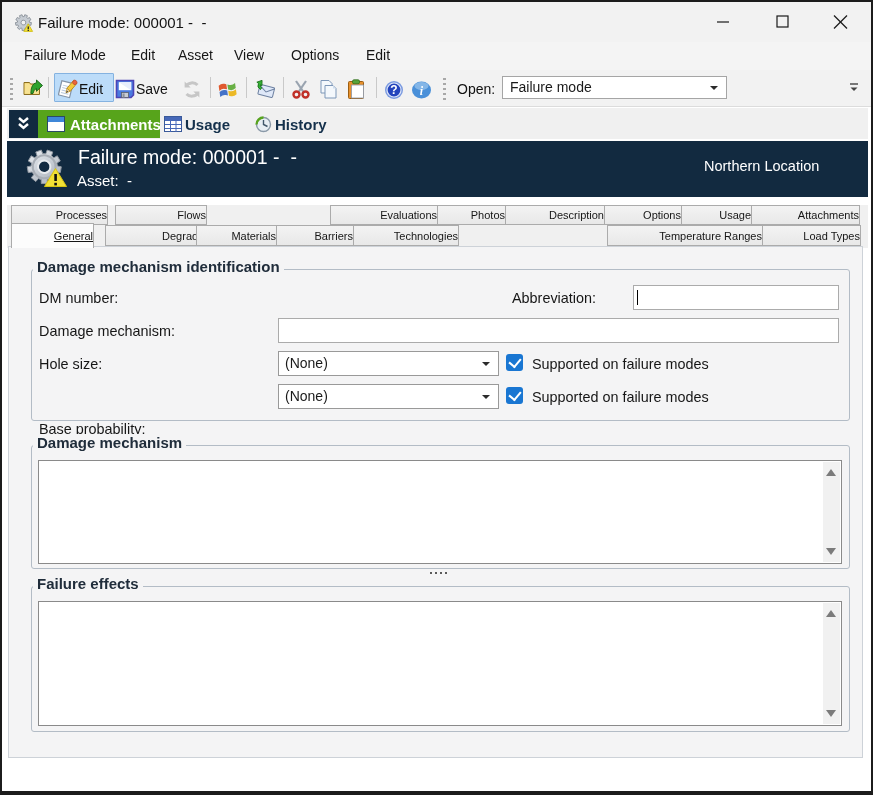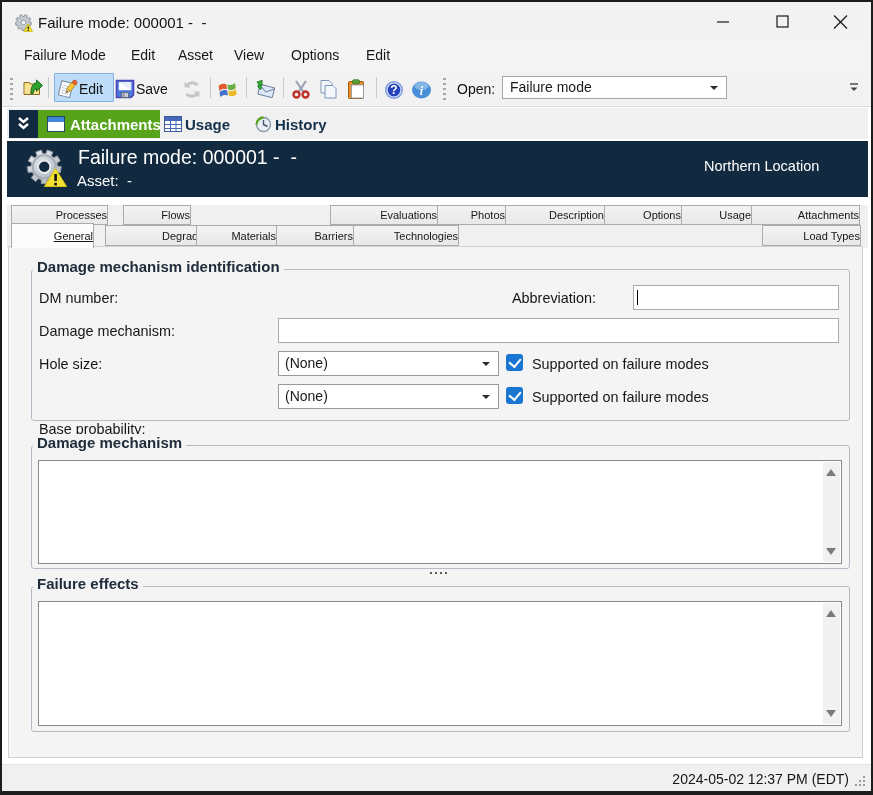--- a/index.html
+++ b/index.html
@@ -268,32 +268,33 @@
       <rect x="33.3" y="29" width="2.6" height="7" fill="#111"></rect>
       <rect x="33.3" y="37.8" width="2.6" height="2.6" fill="#111"></rect>
     </svg>
     <div class="h1">Failure mode: 000001 -&nbsp; -</div>
     <div class="h2">Asset:&nbsp; -</div>
     <div class="h3">Northern Location</div>
   </div>
 
   <div id="tabrows">
     <div class="tab r1" style="left:4px; width:97px;">Processes</div>
-    <div class="tab r1" style="left:116px; width:68px;">Flows</div>
+    <div class="tab r1" style="left:108px; width:92px;">Flows</div>
     <div class="tab r1" style="left:323px; width:108px;">Evaluations</div>
     <div class="tab r1" style="left:430px; width:69px;">Photos</div>
     <div class="tab r1" style="left:498px; width:100px;">Description</div>
     <div class="tab r1" style="left:597px; width:78px;">Options</div>
     <div class="tab r1" style="left:674px; width:71px;">Usage</div>
     <div class="tab r1" style="left:744px; width:109px;">Attachments</div>
     <div class="tab r2 sel" style="left:4px; width:83px;">General</div>
     <div class="tab r2" style="left:86px; width:118px;margin-left:12px;">Degradation</div>
     <div class="tab r2" style="left:189px; width:81px;">Materials</div>
     <div class="tab r2" style="left:269px; width:78px;">Barriers</div>
     <div class="tab r2" style="left:346px; width:106px;">Technologies</div>
+    <div class="tab r2" style="left:600px; width:156px;">Temperature Ranges</div>
     <div class="tab r2" style="left:755px; width:99px;">Load Types</div>
   </div>
 
   <div id="page">
 
     <div class="group" style="left:22px; top:22px; width:819px; height:152px;"></div>
     <div class="gtitle" style="left:24px; top:11px;text-align:right;">Damage mechanism identification</div>
     <span class="flabel" style="left:30px; top:43px;">DM number:</span>
     <span class="flabel" style="left:503px; top:43px;">Abbreviation:</span>
     <div class="tbox" style="left:624px; top:38px; width:206px; height:25px;">
@@ -337,26 +338,13 @@
     <div class="group" style="left:22px; top:339px; width:819px; height:146px;"></div>
     <div class="gtitle" style="left:24px; top:328px;">Failure effects</div>
     <div class="bigtext" style="left:29px; top:354px; width:804px; height:125px;">
       <div class="vsb">
           <div class="up"></div>
           <div class="dn"></div>
         </div>
     </div>
   </div>
 
-  <div id="statusbar">
-    <span id="stamp">2024-05-02 12:37 PM (EDT)</span>
-    <svg class="abs" style="right:3px; top:8px;" width="16" height="16" viewBox="0 0 16 16">
-      <g fill="#9a9a9a">
-        <rect x="11" y="11" width="2" height="2"></rect>
-          <rect x="11" y="7" width="2" height="2"></rect>
-          <rect x="11" y="3" width="2" height="2"></rect>
-        <rect x="7" y="11" width="2" height="2"></rect>
-          <rect x="7" y="7" width="2" height="2"></rect>
-        <rect x="3" y="11" width="2" height="2"></rect>
-      </g>
-    </svg>
-  </div>
 </div>
 
 </body></html>

